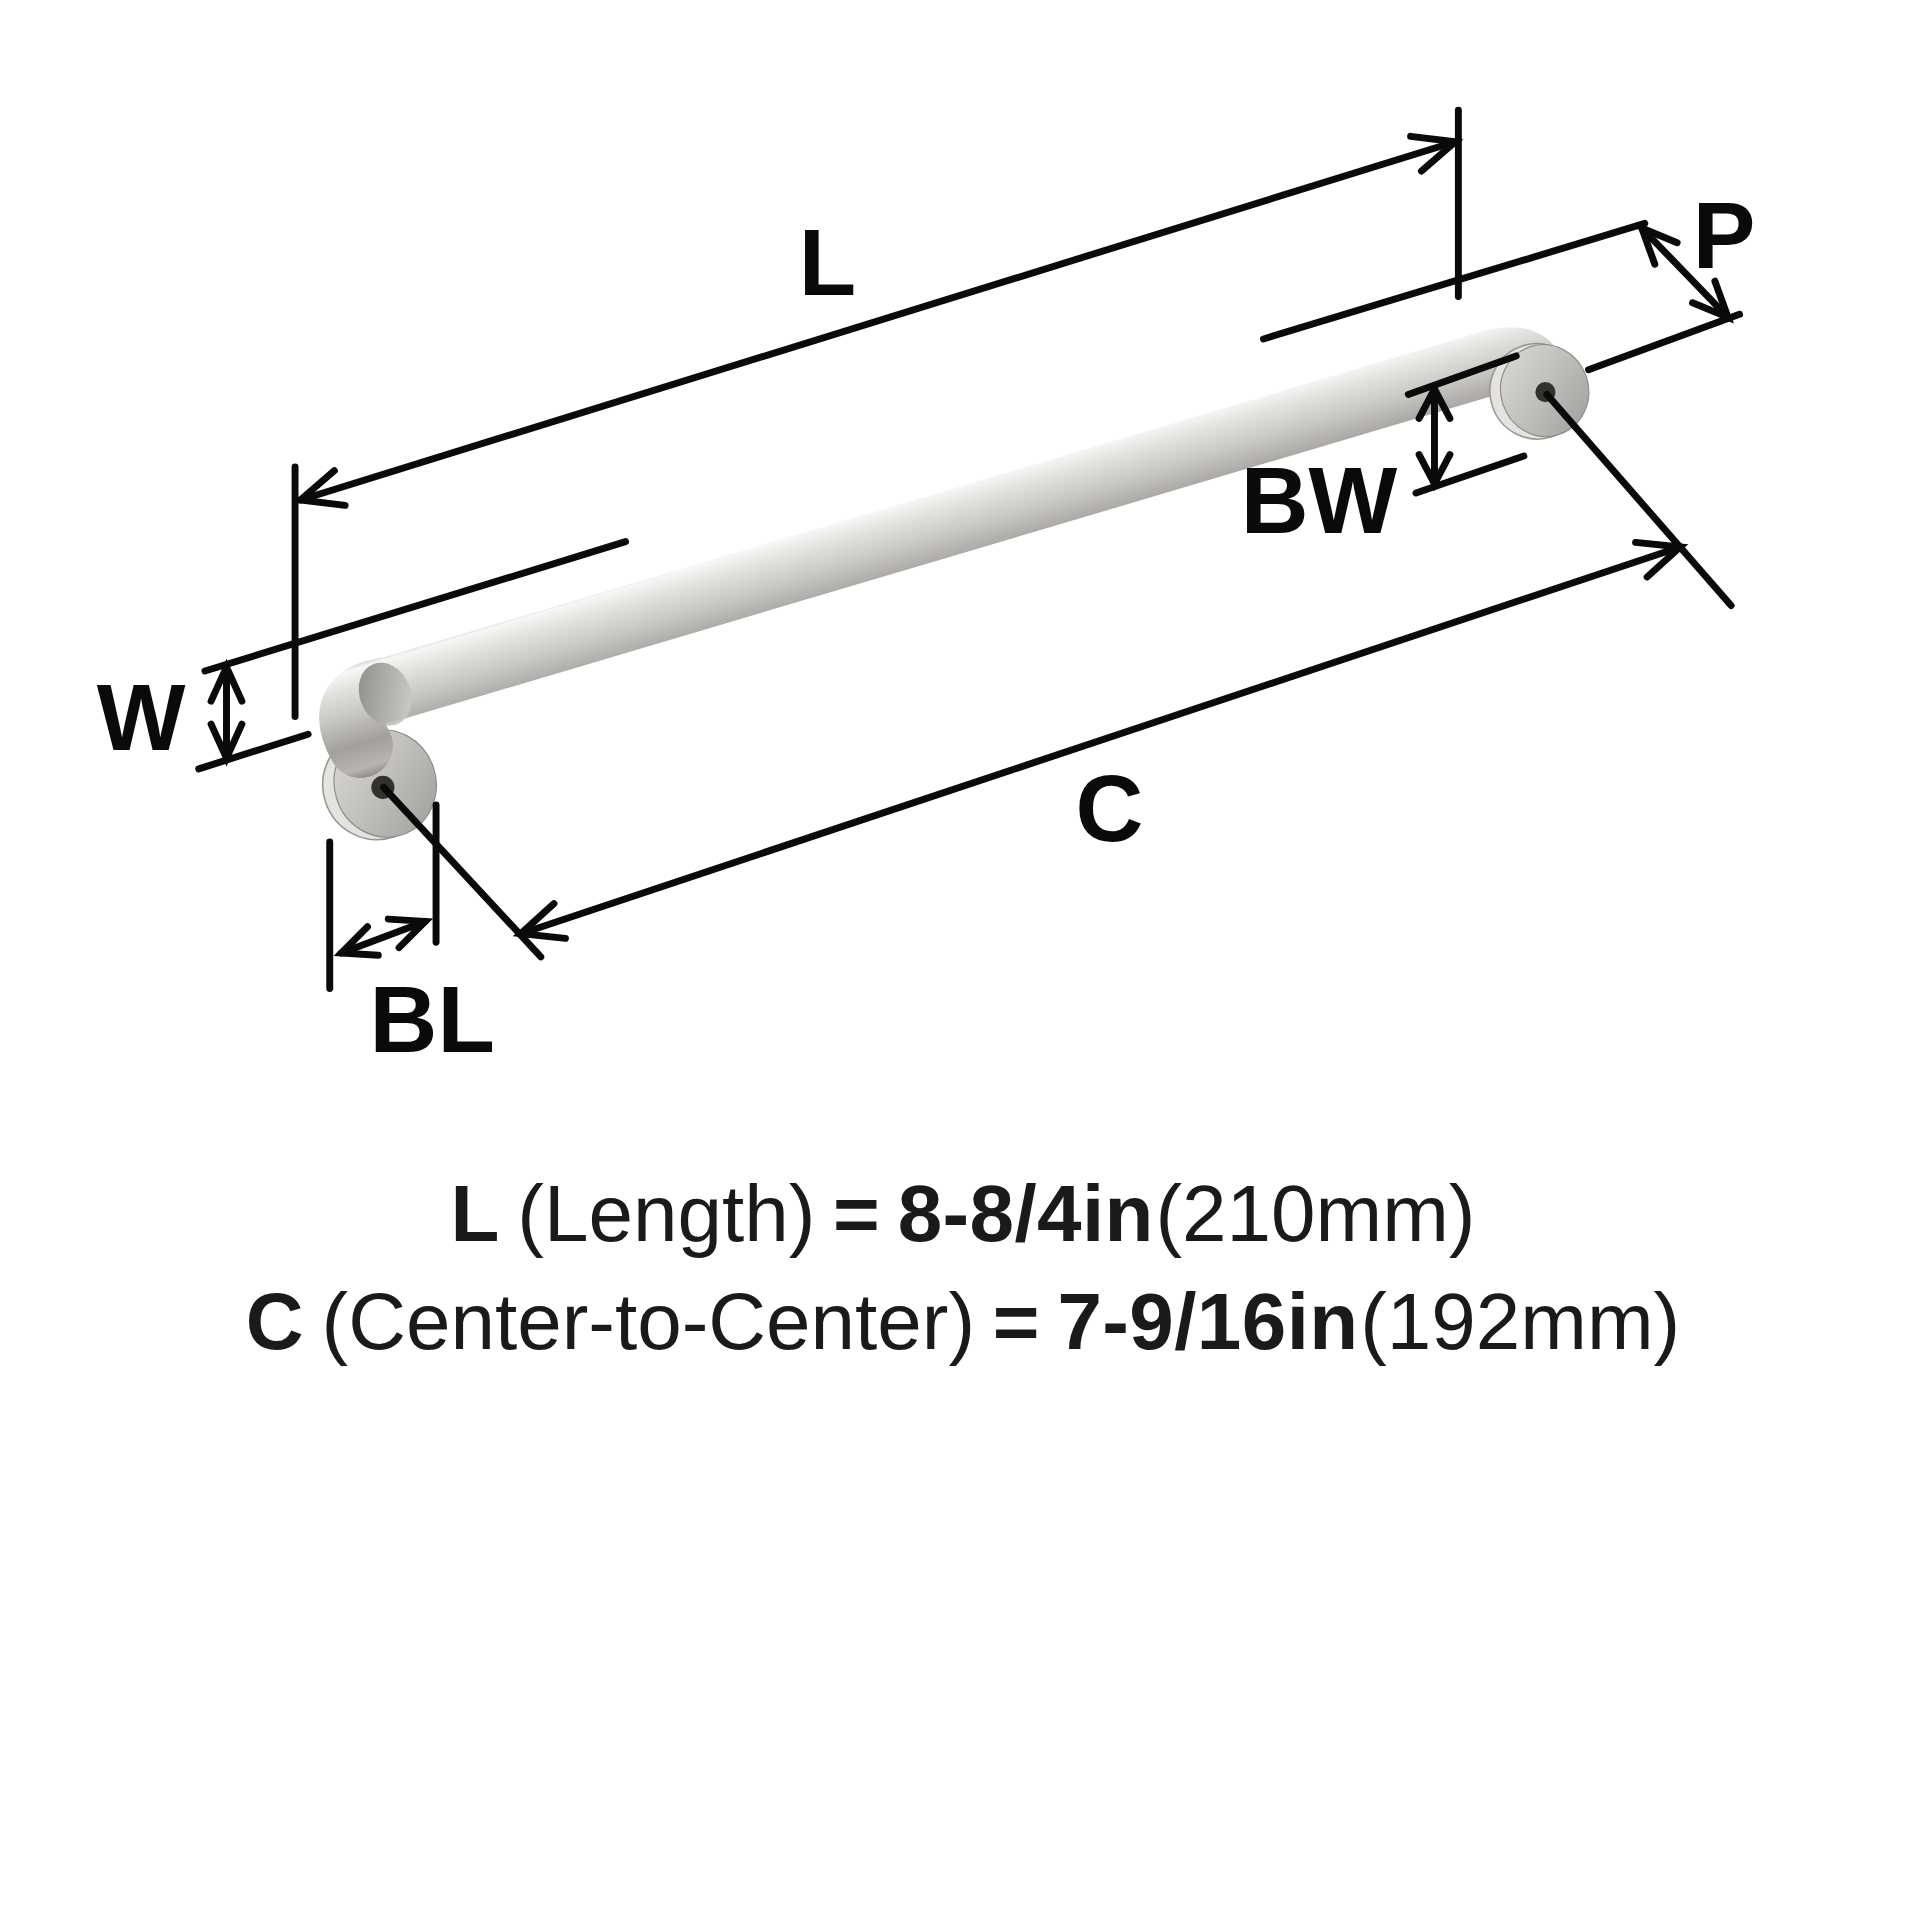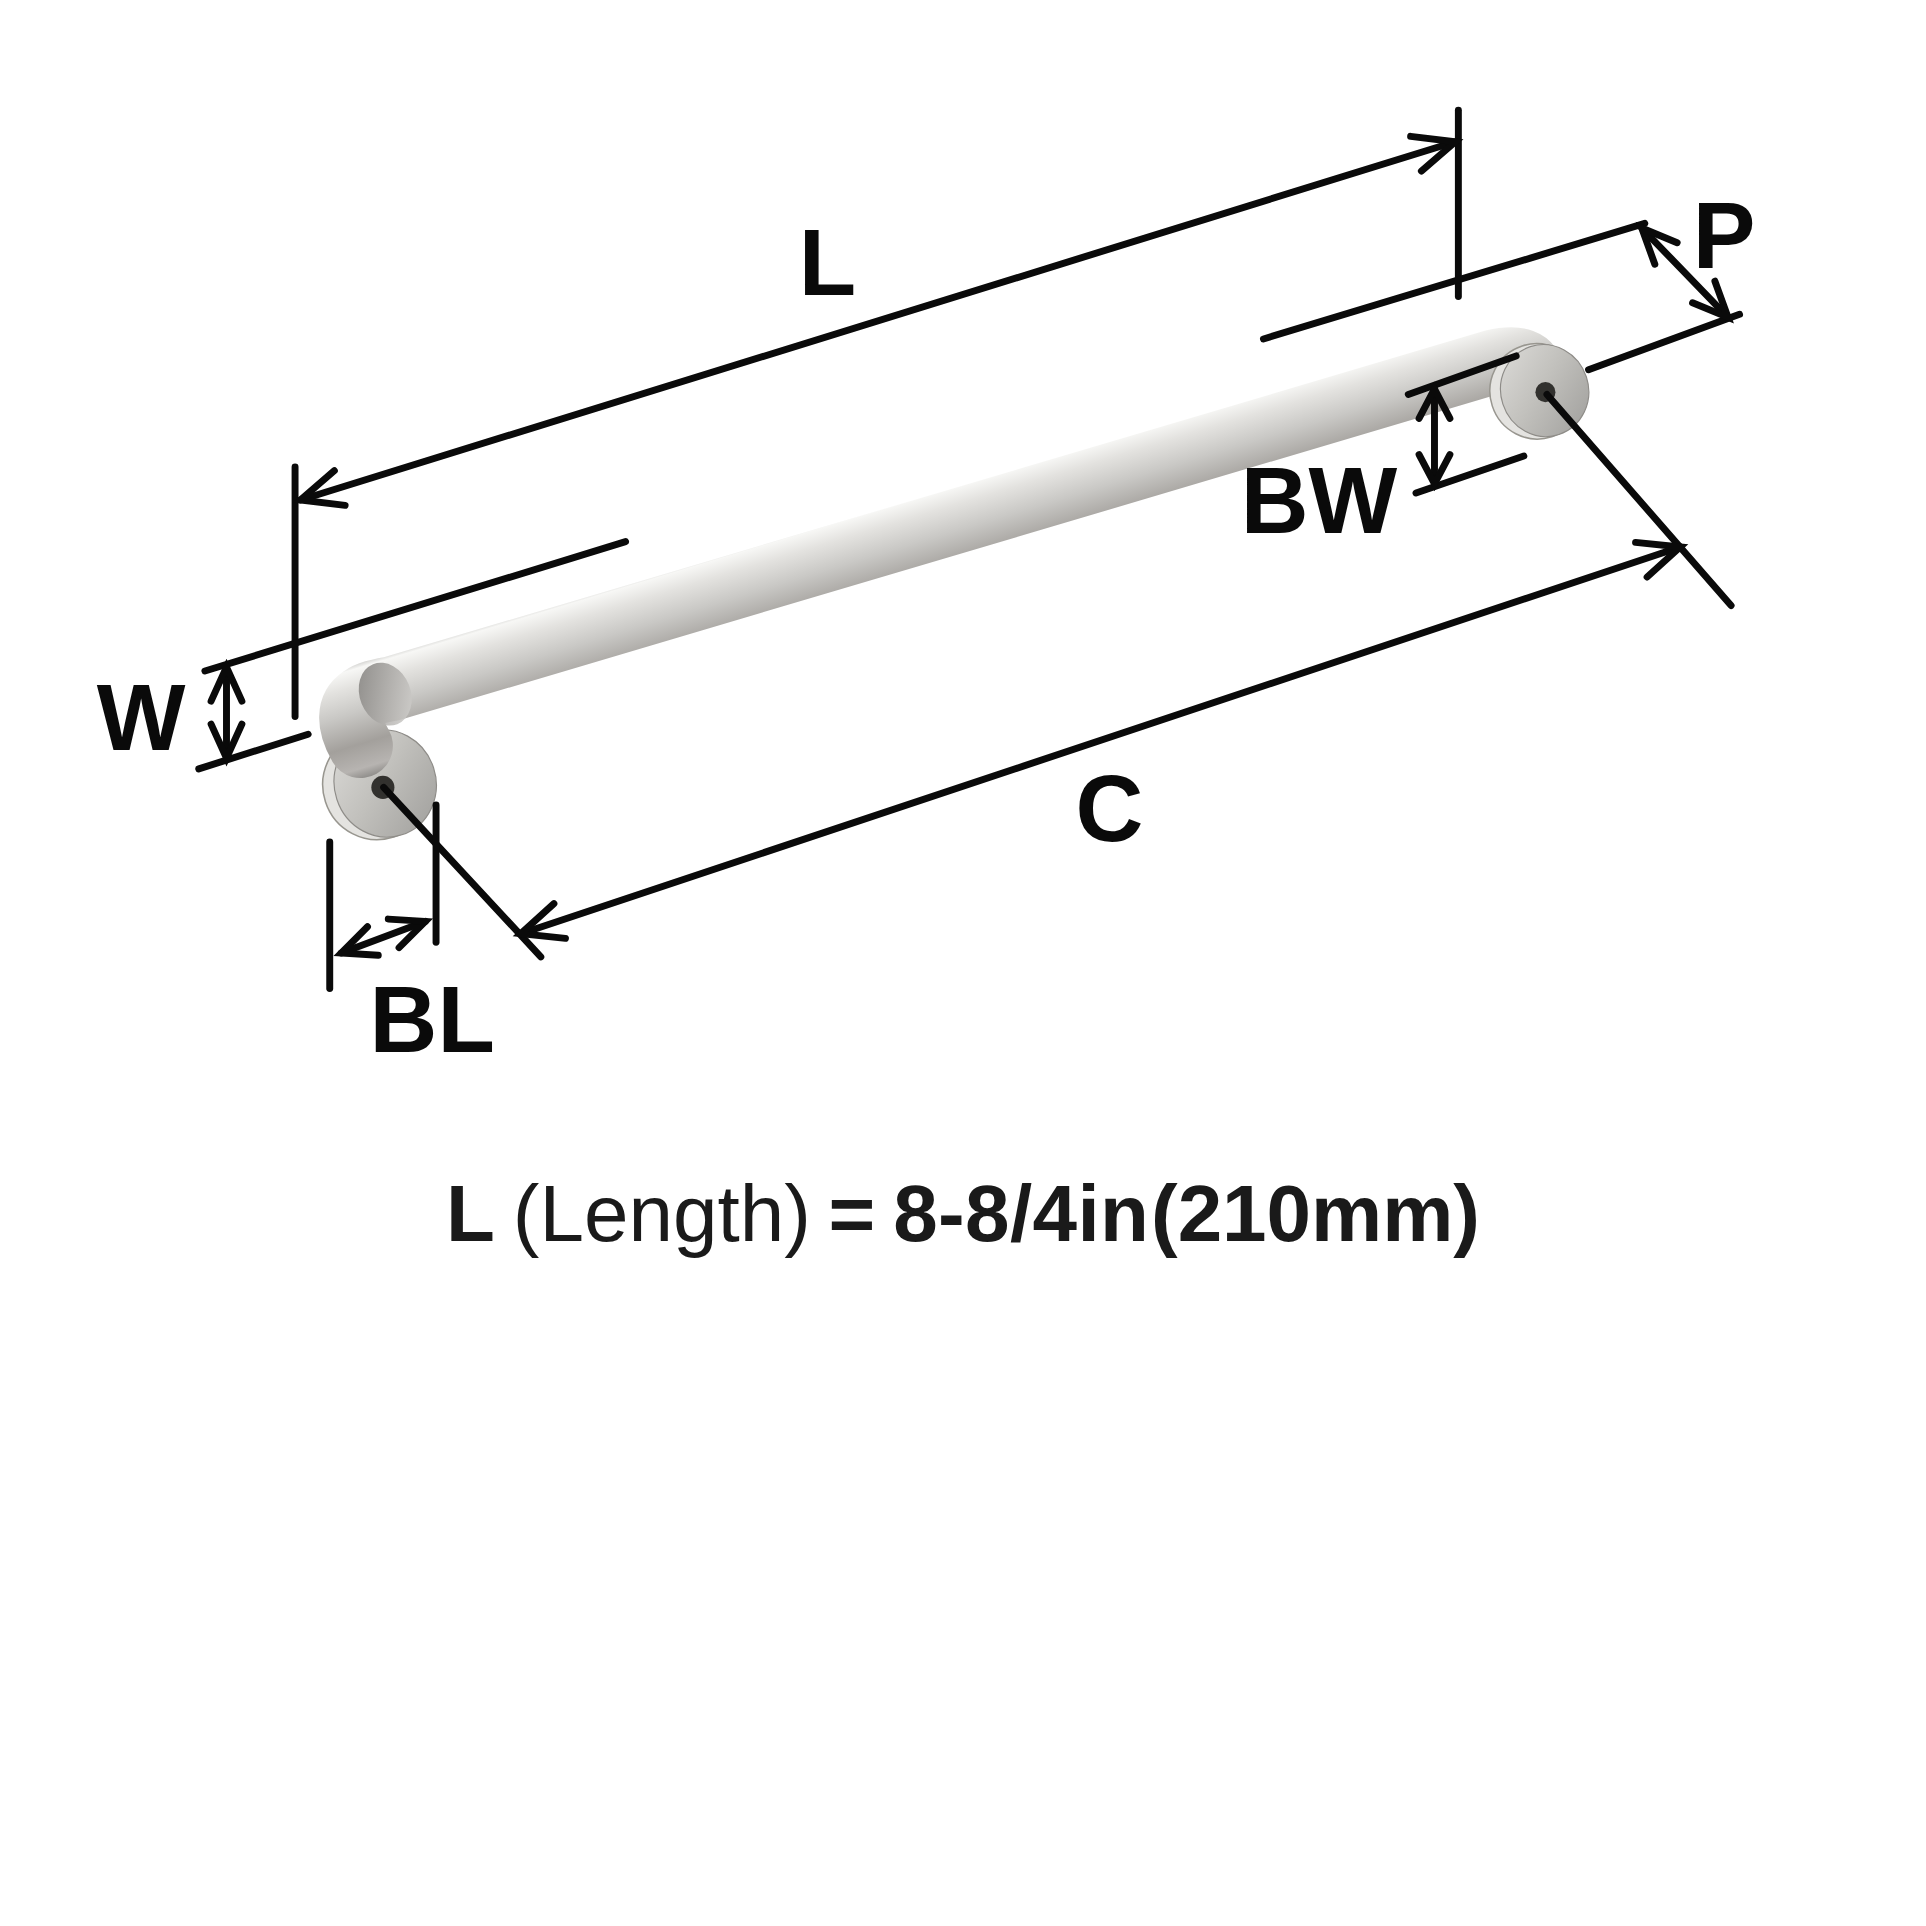--- a/index.html
+++ b/index.html
@@ -33,21 +33,21 @@
   .spec-row .b{
     font-weight:bold;
     letter-spacing:0.4px;
   }
   .spec-row .lt{
     font-weight:400;
   }
   .spec-row .nm{margin-left:0.22em;}
   .spec-row .eq{margin-left:0.22em;}
   .spec-row .val{margin-left:0.22em;}
-  .spec-row .met{margin-left:0.02em;font-weight:bold;}
+  .spec-row .met{margin-left:0.02em;}
 </style>
 </head>
 <body>
 
 <div class="canvas">
 
   <svg class="diagram-svg" width="1926" height="1926" viewBox="0 0 2500 2500">
     <defs>
       <linearGradient id="tubeGrad" gradientUnits="userSpaceOnUse" x1="1172" y1="612" x2="1224" y2="784">
         <stop offset="0" stop-color="#b0afad"></stop>
@@ -155,18 +155,21 @@
   </svg>
 
   <div class="spec-block">
 
     <div class="spec-row">
       <span class="b sym">L</span><span class="lt nm">(Length)</span><span class="b eq">=</span><span class="b val">8-8/4in</span><span class="lt met">(210mm)</span>
     </div>
 
 
 
+    <div class="spec-row">
+      <span class="b sym">C</span><span class="lt nm">(Center-to-Center)</span><span class="b eq">=</span><span class="b val">7-9/16in</span><span class="lt met">(192mm)</span>
+    </div>
 
 
 
   </div>
 </div>
 
 
 </body></html>

